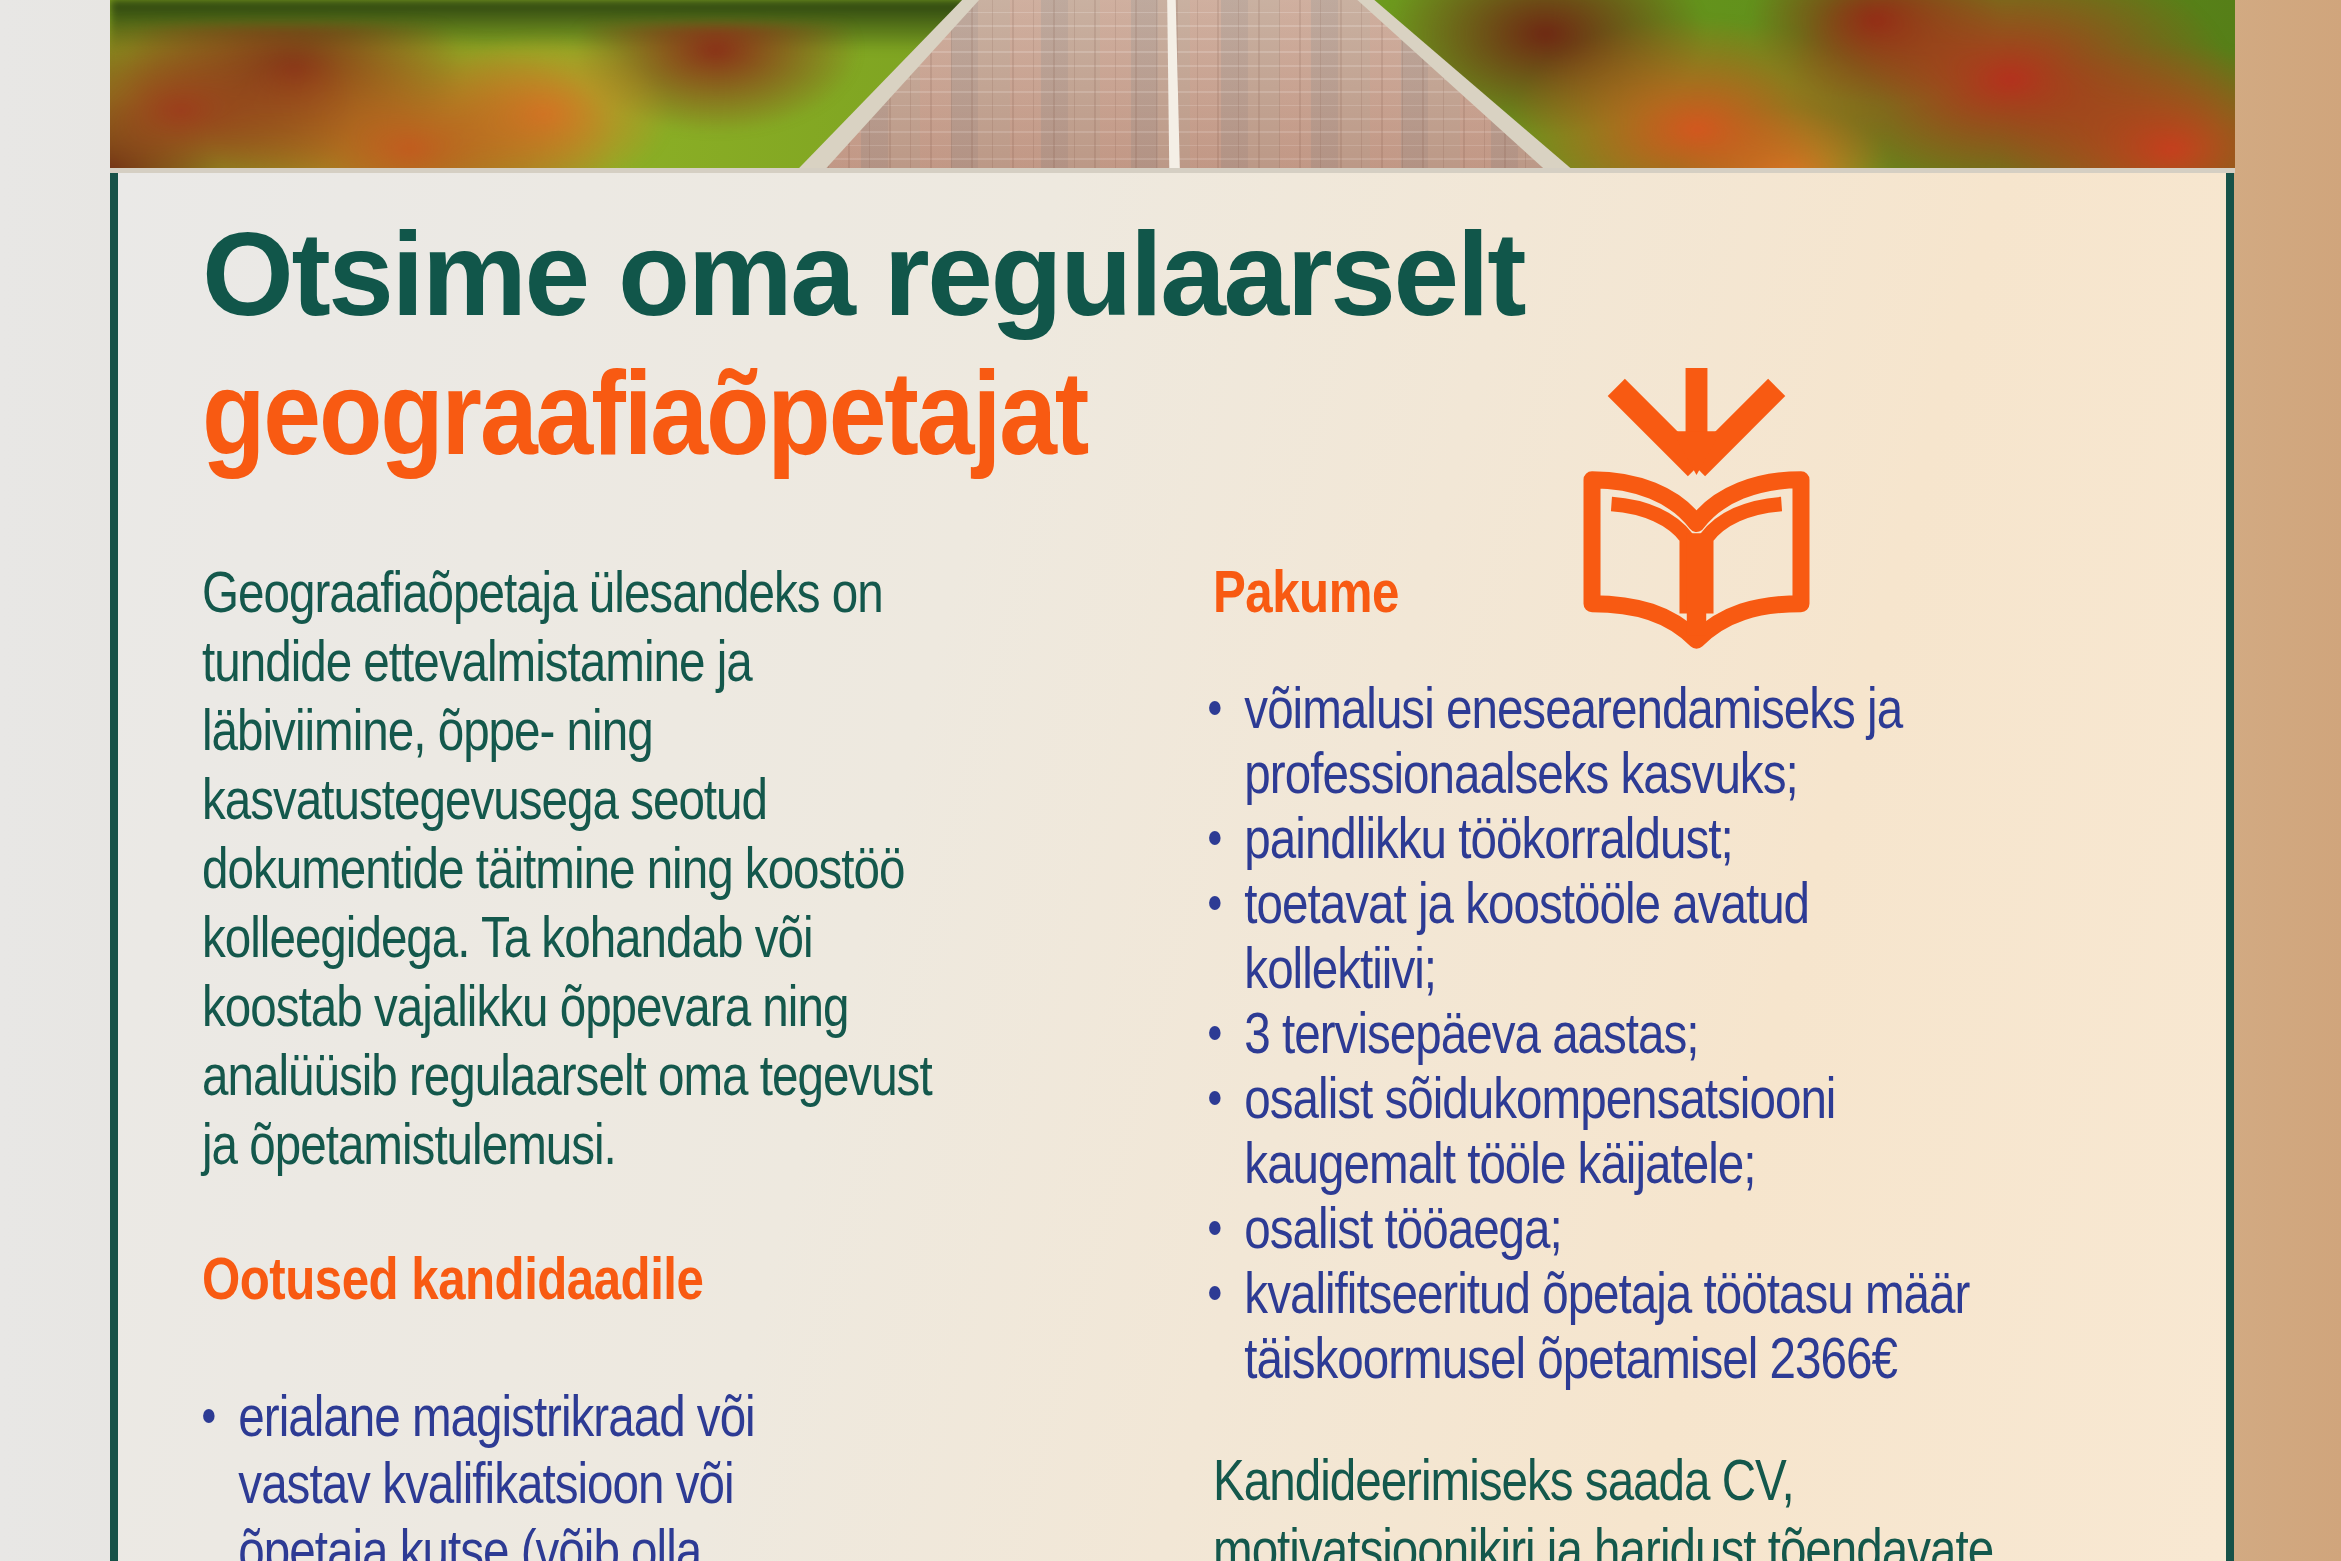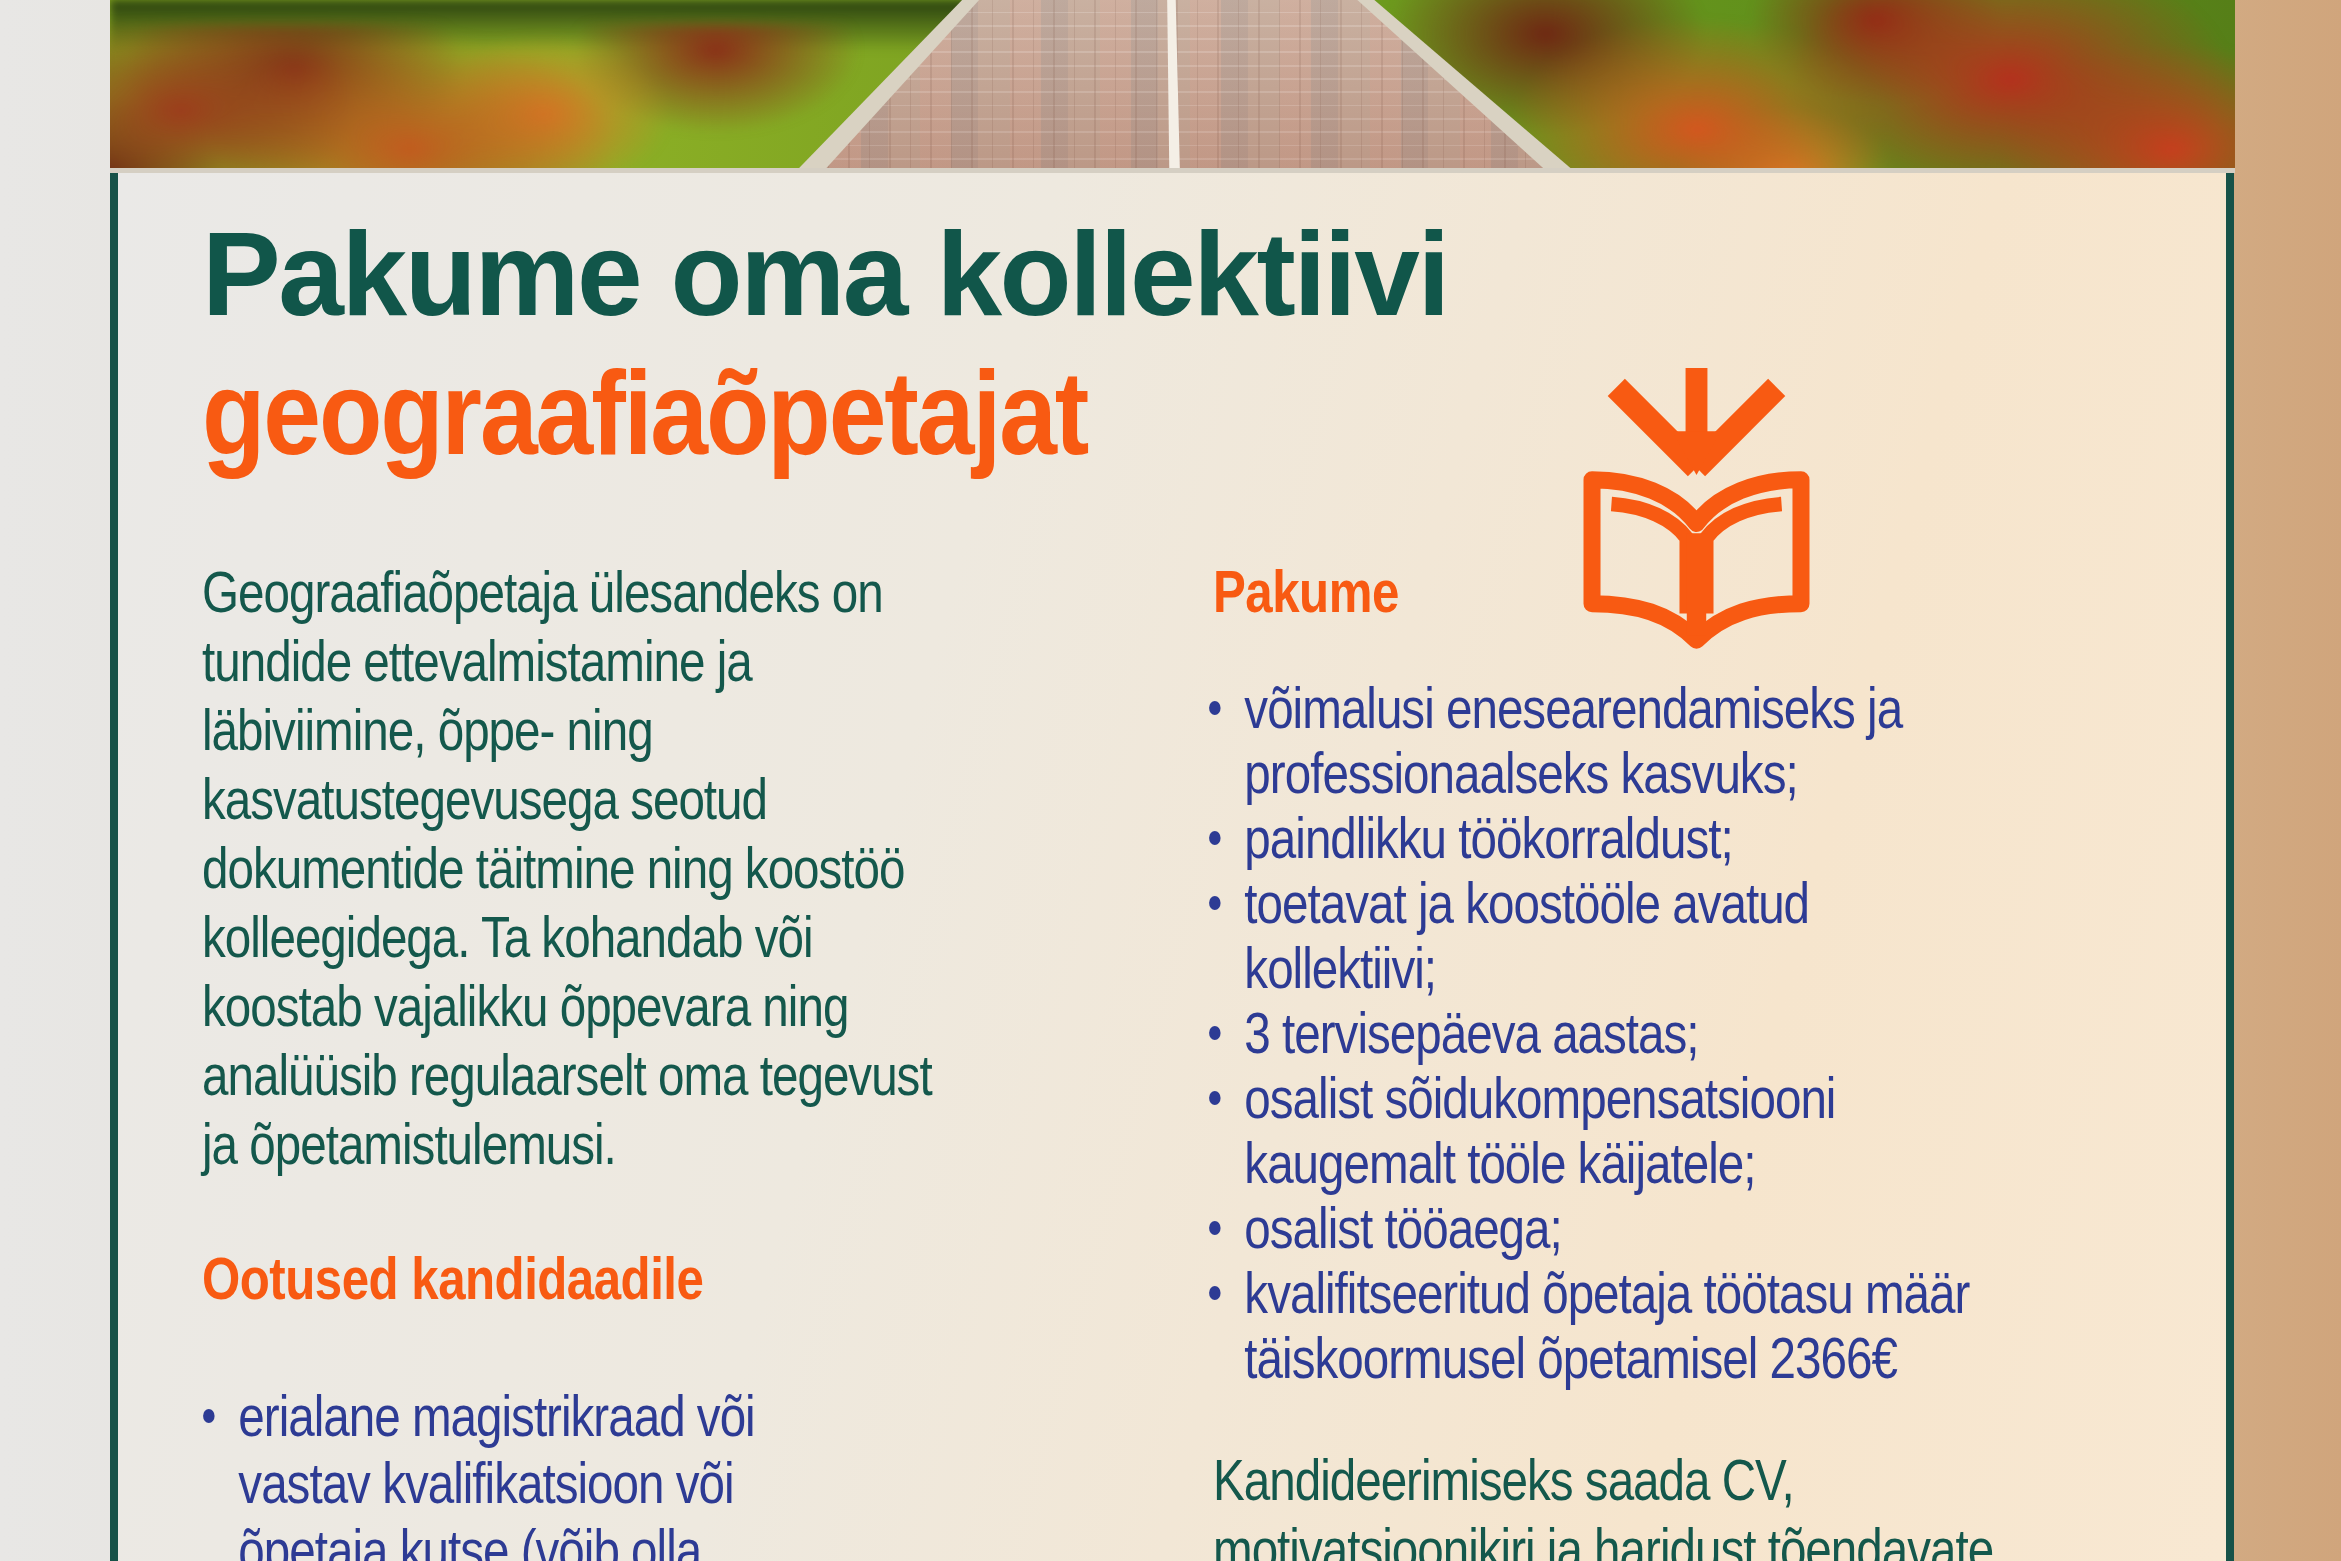--- a/index.html
+++ b/index.html
@@ -126,21 +126,21 @@
     <div class="layer brick-path"></div>
     <div class="layer path-curb-left"></div>
     <div class="layer path-curb-right"></div>
     <div class="layer path-center-line"></div>
     <div class="layer photo-bottom-curb"></div>
   </div>
 
   <div class="panel"></div>
 
   <div class="abs title">
-    <div class="l1">Pakume oma kollektiivi</div>
+    <div class="l1">Otsime oma regulaarselt</div>
     <div class="l2">geograafiaõpetajat</div>
   </div>
 
   <div class="abs book-icon-wrap">
     <svg viewBox="0 0 100 118" width="243" height="293" fill="none" stroke="#f85a12">
       <path d="M50 2 L50 30" stroke-width="9"></path>
       <path d="M17 10 L50 43" stroke-width="10"></path>
       <path d="M83 10 L50 43" stroke-width="10"></path>
       <path d="M40 28 L60 28 L50 46 Z" fill="#f85a12" stroke="none"></path>
       <path d="M7 48 C25 48 41 54 50 66 C59 54 75 48 93 48 L93 99 C75 99 61 103 50 114 C39 103 25 99 7 99 Z" stroke-width="7" stroke-linejoin="round"></path>

